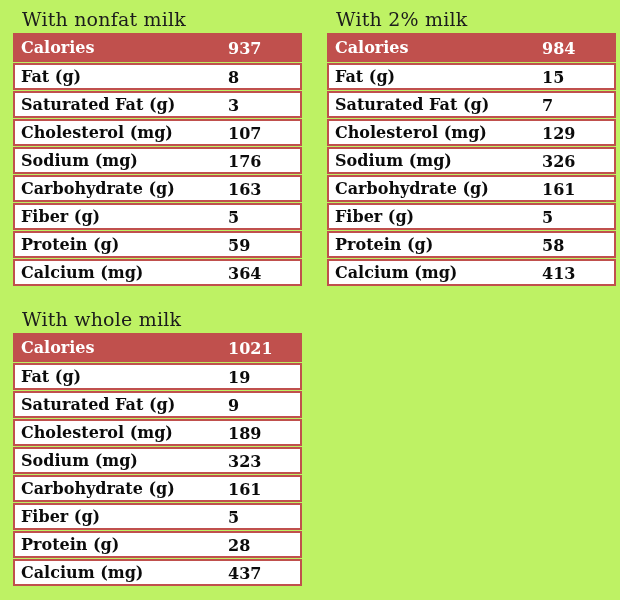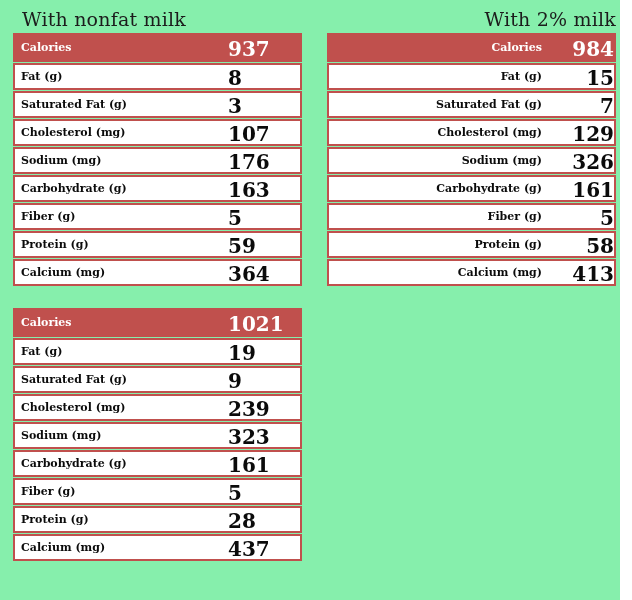--- a/index.html
+++ b/index.html
@@ -1,20 +1,20 @@
 <!DOCTYPE html>
 <html style="--accent: #c0504d;"><head>
 <meta charset="utf-8">
 <style>
   html, body { margin: 0; padding: 0; background: #ffffff; }
   .canvas {
     position: relative;
     width: 620px;
     height: 600px;
-    background: #86efac;
+    background: #bef264;
     font-family: "DejaVu Serif", "Liberation Serif", serif;
     overflow: hidden;
   }
   .tbl-block { position: absolute; width: 289px; }
   .tbl-title {
     margin: 0 0 3px 9px;
     font-size: 19px;
     font-weight: normal;
     line-height: 22px;
     color: #1c1c1c;
@@ -35,30 +35,30 @@
     height: 29px;
     margin-top: 0;
     background: var(--accent, #c0504d);
     border-color: var(--accent, #c0504d);
     color: #ffffff;
   }
   .cell-label {
     flex: 1;
     padding-left: 6px;
     font-weight: bold;
-    font-size: 11px;
+    font-size: 16px;
     color: #0b0b0b;
     white-space: nowrap;
     overflow: hidden;
   }
   .row.header .cell-label { color: #ffffff; }
   .cell-value {
     width: 72px;
     font-weight: bold;
-    font-size: 20px;
+    font-size: 16px;
     color: #0b0b0b;
     position: relative;
     top: 1px;
     white-space: nowrap;
   }
   .row.header .cell-value { color: #ffffff; }
 </style>
 </head>
 <body>
 
@@ -99,21 +99,21 @@
         <span class="cell-label">Protein (g)</span>
         <span class="cell-value">59</span>
       </div>
       <div class="row">
         <span class="cell-label">Calcium (mg)</span>
         <span class="cell-value">364</span>
       </div>
     </div>
   </section>
 
-  <section class="tbl-block" style="left:327px; top:8px;text-align:right;">
+  <section class="tbl-block" style="left:327px; top:8px;">
     <h2 class="tbl-title">With 2% milk</h2>
     <div class="tbl">
       <div class="row header">
         <span class="cell-label">Calories</span>
         <span class="cell-value">984</span>
       </div>
       <div class="row">
         <span class="cell-label">Fat (g)</span>
         <span class="cell-value">15</span>
       </div>
@@ -142,36 +142,37 @@
         <span class="cell-value">58</span>
       </div>
       <div class="row">
         <span class="cell-label">Calcium (mg)</span>
         <span class="cell-value">413</span>
       </div>
     </div>
   </section>
 
   <section class="tbl-block" style="left:13px; top:308px;">
+    <h2 class="tbl-title">With whole milk</h2>
     <div class="tbl">
       <div class="row header">
         <span class="cell-label">Calories</span>
         <span class="cell-value">1021</span>
       </div>
       <div class="row">
         <span class="cell-label">Fat (g)</span>
         <span class="cell-value">19</span>
       </div>
       <div class="row">
         <span class="cell-label">Saturated Fat (g)</span>
         <span class="cell-value">9</span>
       </div>
       <div class="row">
         <span class="cell-label">Cholesterol (mg)</span>
-        <span class="cell-value">239</span>
+        <span class="cell-value">189</span>
       </div>
       <div class="row">
         <span class="cell-label">Sodium (mg)</span>
         <span class="cell-value">323</span>
       </div>
       <div class="row">
         <span class="cell-label">Carbohydrate (g)</span>
         <span class="cell-value">161</span>
       </div>
       <div class="row">

